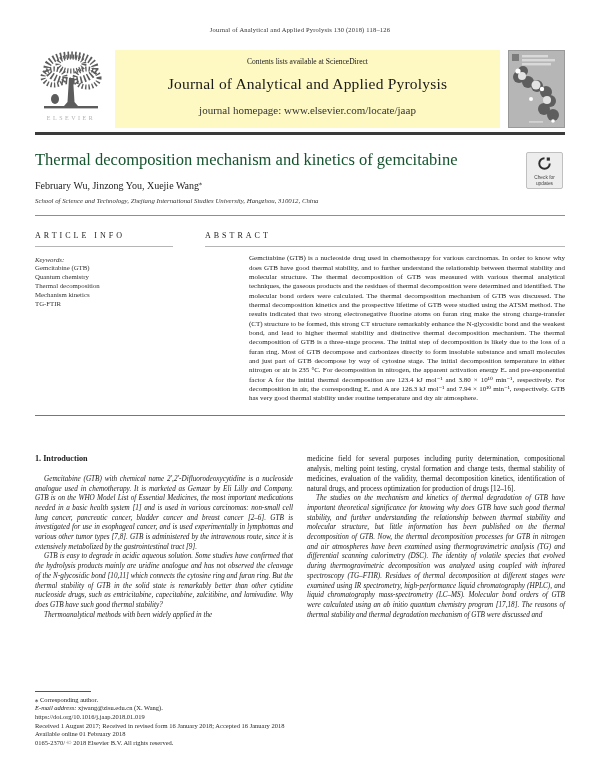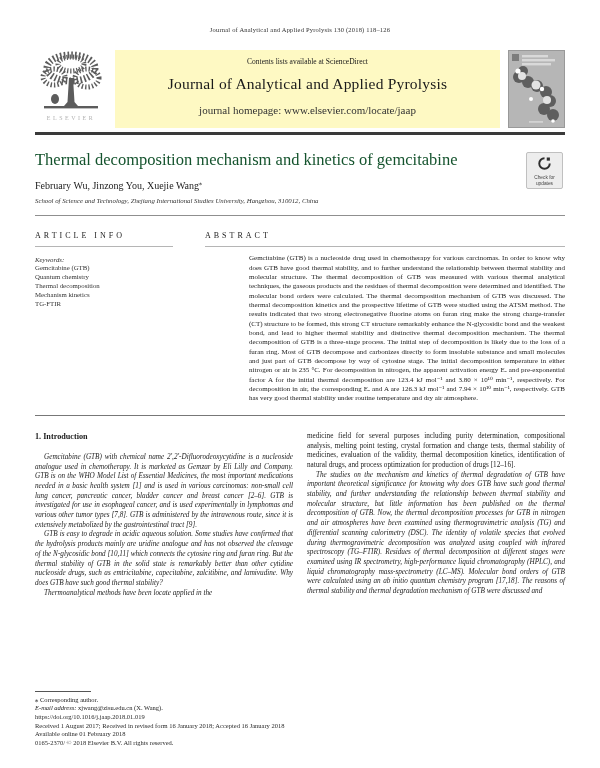--- a/index.html
+++ b/index.html
@@ -48,21 +48,21 @@
   .info-col { width: 152px; margin-right: 18px; flex-shrink: 0; }
   .abs-col { flex: 1; }
   .sec-heading { font-size: 8px; letter-spacing: 3px; color: #222; }
   .heading-rule { height: 1px; background: #b5b5b5; margin-top: 6px; }
   .info-col .heading-rule { width: 138px; }
   .kw-label { font-size: 6.8px; font-style: italic; margin-top: 9px; color: #333; }
   .kw { font-size: 6.8px; line-height: 9px; color: #333; }
   .abs-text { font-size: 7px; line-height: 9.35px; text-align: justify; margin-top: 7px; color: #222; margin-left: 44px; }
   .full-rule { height: 1px; background: #777; margin-top: 11px; }
   
-  .body-cols { display: flex; margin-top: 16px; }
+  .body-cols { display: flex; margin-top: 38px; align-items: flex-end; }
   .body-col { width: 258px; }
   .body-col + .body-col { margin-left: 14px; }
   h2 { font-size: 8.2px; font-weight: bold; color: #1b1b1b; }
   .body-col p { font-size: 7.2px; line-height: 9.7px; text-align: justify; color: #222; }
   .body-col h2 + p { margin-top: 12px; }
   .indent { text-indent: 9px; font-style: italic; }
   
   .footnote { position: absolute; left: 35px; bottom: 55px; width: 258px; font-size: 6.5px; line-height: 8.6px; color: #222; }
   .fn-rule { width: 56px; height: 1px; background: #555; margin-bottom: 4px; }
   .it { font-style: italic; }
@@ -168,21 +168,21 @@
     </div>
   </div>
 
   <div class="full-rule"></div>
 
   <div class="body-cols">
     <div class="body-col">
       <h2>1. Introduction</h2>
       <p class="indent">Gemcitabine (GTB) with chemical name 2′,2′-Difluorodeoxycytidine is a nucleoside analogue used in chemotherapy. It is marketed as Gemzar by Eli Lilly and Company. GTB is on the WHO Model List of Essential Medicines, the most important medications needed in a basic health system [1] and is used in various carcinomas: non-small cell lung cancer, pancreatic cancer, bladder cancer and breast cancer [2–6]. GTB is investigated for use in esophageal cancer, and is used experimentally in lymphomas and various other tumor types [7,8]. GTB is administered by the intravenous route, since it is extensively metabolized by the gastrointestinal tract [9].</p>
       <p class="indent">GTB is easy to degrade in acidic aqueous solution. Some studies have confirmed that the hydrolysis products mainly are uridine analogue and has not observed the cleavage of the N-glycosidic bond [10,11] which connects the cytosine ring and furan ring. But the thermal stability of GTB in the solid state is remarkably better than other cytidine nucleoside drugs, such as emtricitabine, capecitabine, zalcitibine, and lamivudine. Why does GTB have such good thermal stability?</p>
-      <p class="indent">Thermoanalytical methods have been locate applied in the</p>
+      <p class="indent">Thermoanalytical methods with been widely applied in the</p>
     </div>
     <div class="body-col">
       <p>medicine field for several purposes including purity determination, compositional analysis, melting point testing, crystal formation and change tests, thermal stability of medicines, evaluation of the validity, thermal decomposition kinetics, identification of natural drugs, and process optimization for production of drugs [12–16].</p>
       <p class="indent">The studies on the mechanism and kinetics of thermal degradation of GTB have important theoretical significance for knowing why does GTB have such good thermal stability, and further understanding the relationship between thermal stability and molecular structure, but little information has been published on the thermal decomposition of GTB. Now, the thermal decomposition processes for GTB in nitrogen and air atmospheres have been examined using thermogravimetric analysis (TG) and differential scanning calorimetry (DSC). The identity of volatile species that evolved during thermogravimetric decomposition was analyzed using coupled with infrared spectroscopy (TG–FTIR). Residues of thermal decomposition at different stages were examined using IR spectrometry, high-performance liquid chromatography (HPLC), and liquid chromatography mass-spectrometry (LC–MS). Molecular bond orders of GTB were calculated using an ab initio quantum chemistry program [17,18]. The reasons of thermal stability and thermal degradation mechanism of GTB were discussed and</p>
     </div>
   </div>
 
   <div class="footnote">
     <div class="fn-rule"></div>
     <div>⁎ Corresponding author.</div>

